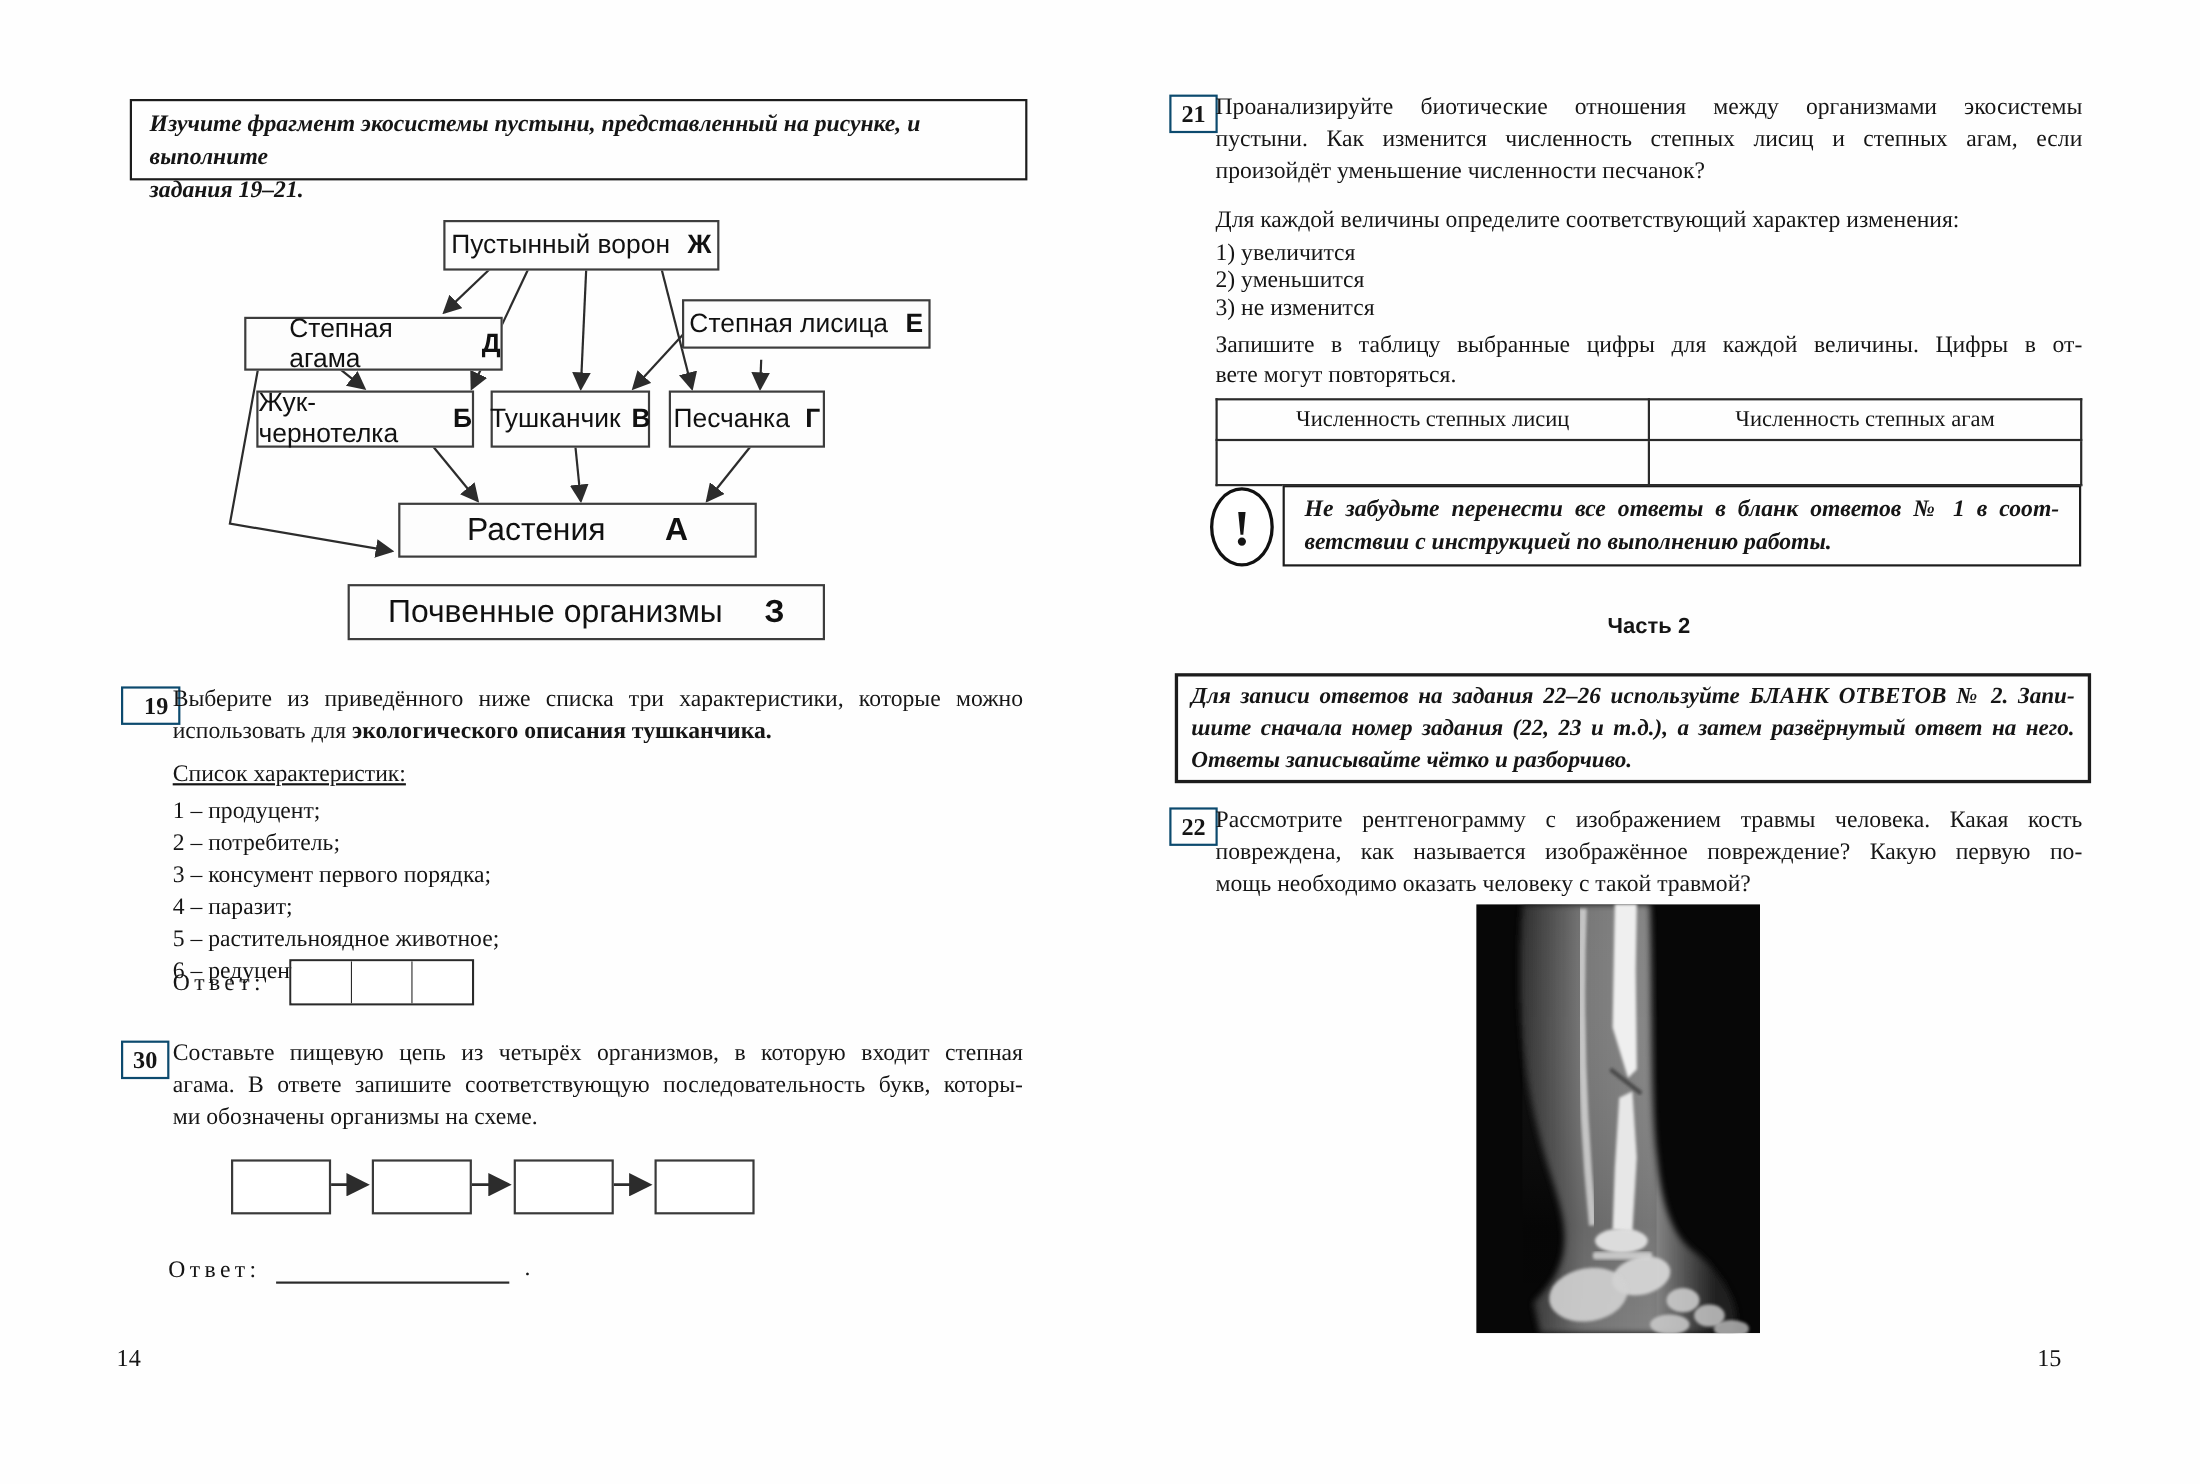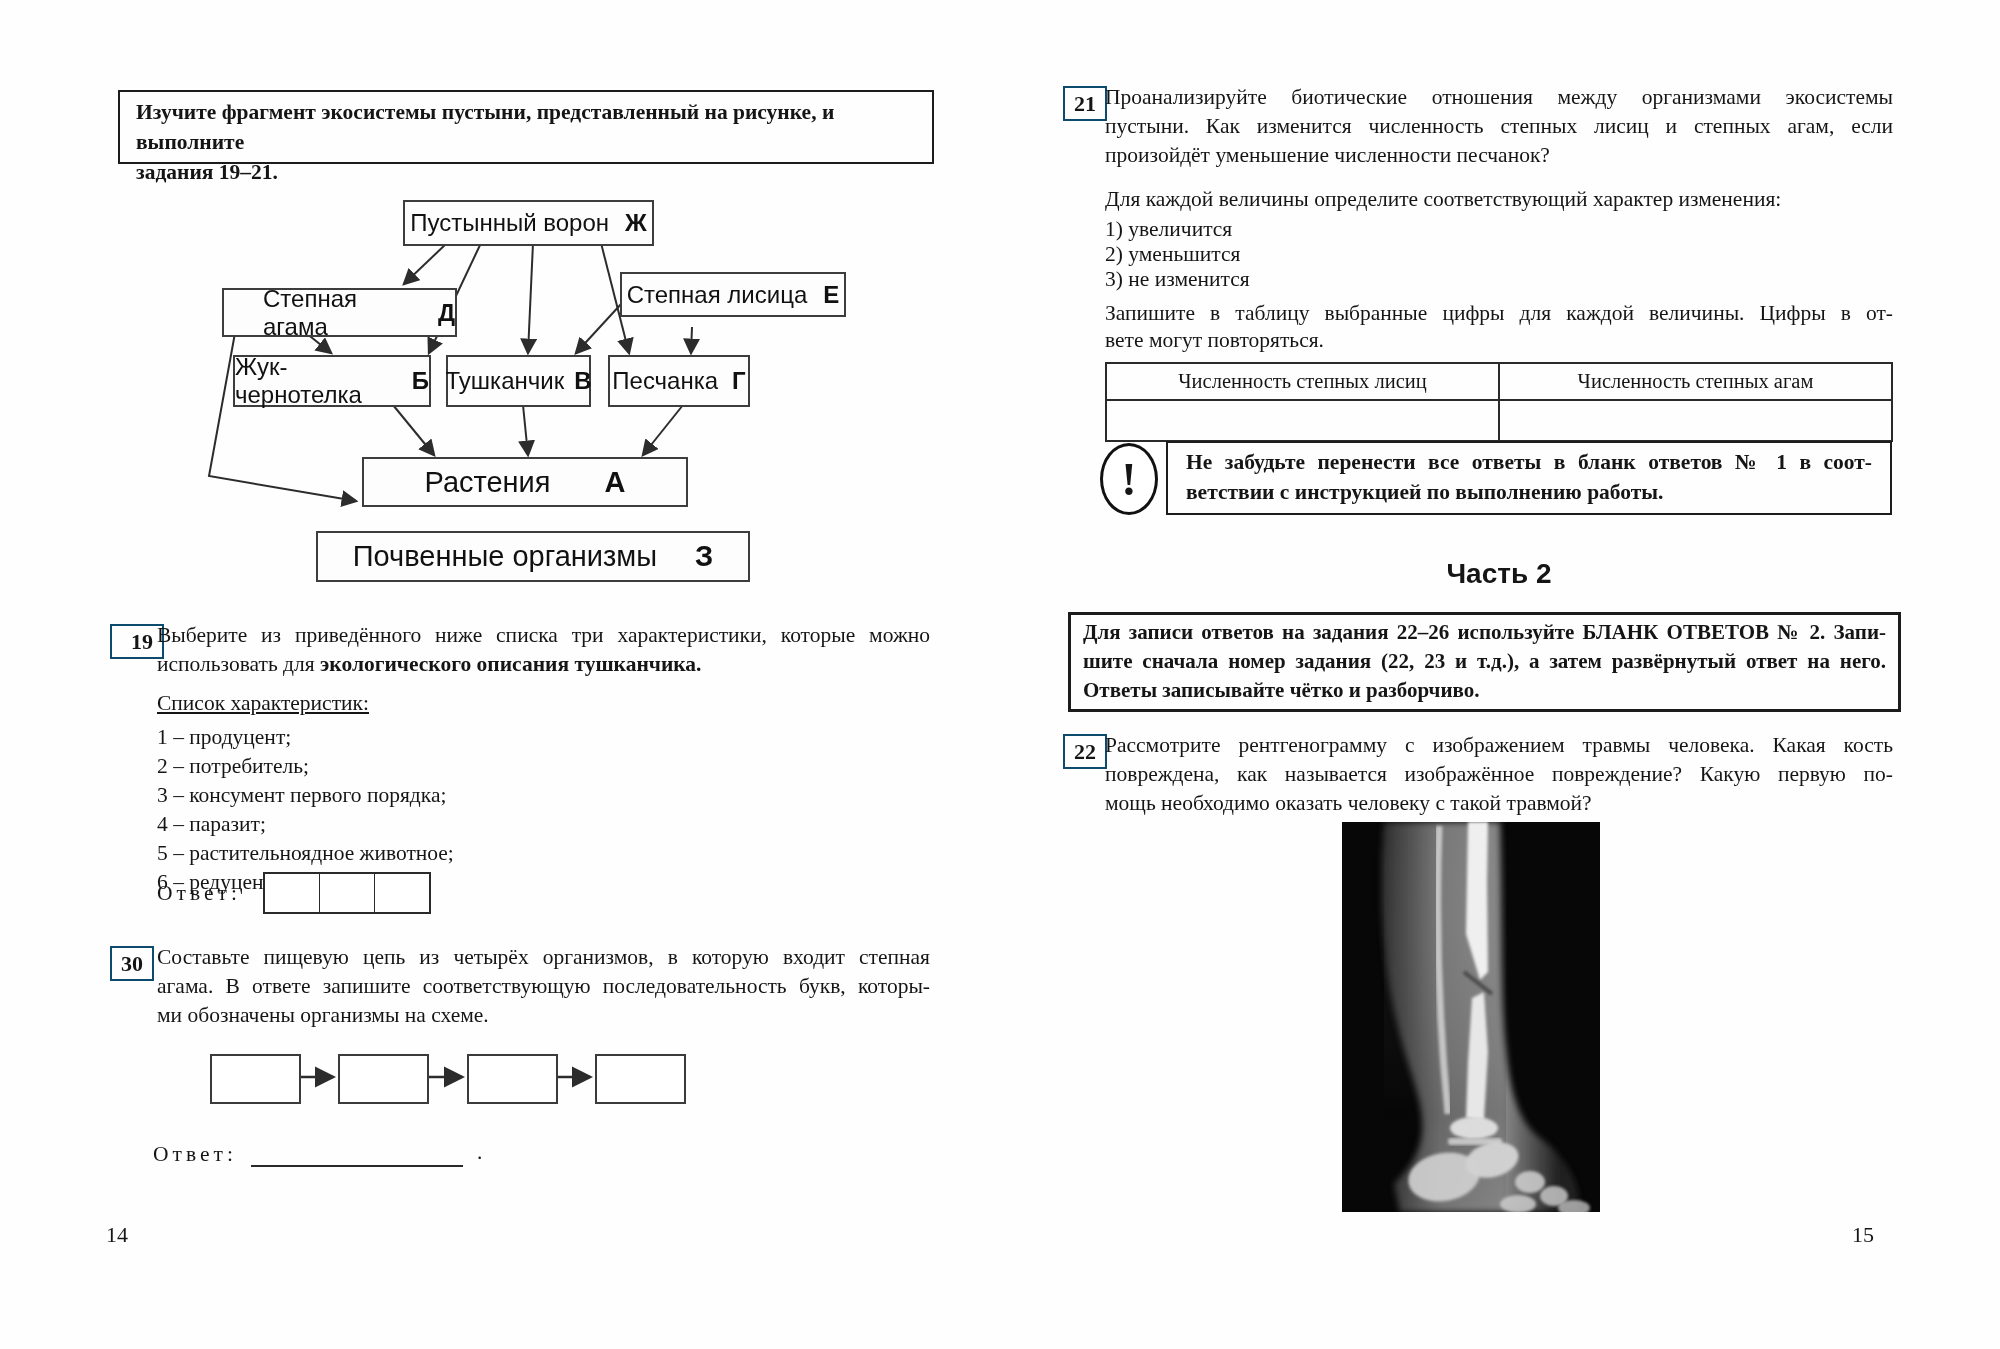--- a/index.html
+++ b/index.html
@@ -7,21 +7,21 @@
          font-family:"Liberation Serif",serif;color:#151515;overflow:hidden;}
   .abs{position:absolute;}
 
   
   .body-line{font-size:21.5px;line-height:29px;white-space:nowrap;}
   .jline{white-space:normal;text-align:justify;text-align-last:justify;}
   .lline{white-space:normal;text-align:left;}
 
   
   .frame{border:2px solid #1c1c1c;background:#fefefe;}
-  .frame-italic{font-weight:bold;font-size:21.5px;line-height:30px;}
+  .frame-italic{font-style:italic;font-weight:bold;font-size:21.5px;line-height:30px;}
 
   
   .qnum{width:40px;height:31px;border:2px solid #0c4a6e;display:flex;
         align-items:center;justify-content:center;font-weight:bold;font-size:22px;}
 
   
   .node{border:2.5px solid #3d3d3d;background:#fdfdfd;display:flex;align-items:center;
         justify-content:center;gap:16px;font-family:"Liberation Sans",sans-serif;
         font-size:24px;color:#111;z-index:2;}
   .node .ltr{font-weight:bold;}
@@ -41,21 +41,21 @@
   .t21 td{border:2px solid #2a2a2a;font-size:20.5px;text-align:center;}
   .t21 .hrow td{height:33px;}
   .t21 .brow td{height:37px;}
 
   
   .excl{width:52px;height:66px;border:3.5px solid #111;border-radius:50%;
         display:flex;align-items:center;justify-content:center;
         font-weight:bold;font-size:46px;background:#fff;}
 
   .pagenum{font-size:22px;}
-  .part-heading{font-family:"Liberation Sans",sans-serif;font-weight:bold;font-size:28px;}
+  .part-heading{font-family:"Liberation Sans",sans-serif;font-weight:bold;font-size:20px;}
   svg.layer{position:absolute;left:0;top:0;pointer-events:none;z-index:1;}
 </style>
 </head>
 <body>
 
 <div id="sheet">
 
   <svg class="layer" width="2000" height="1349" viewBox="0 0 2000 1349">
     <defs>
       <marker id="ah" viewBox="0 0 10 10" refX="8.5" refY="5" markerWidth="8.5" markerHeight="8.5" orient="auto-start-reverse">

